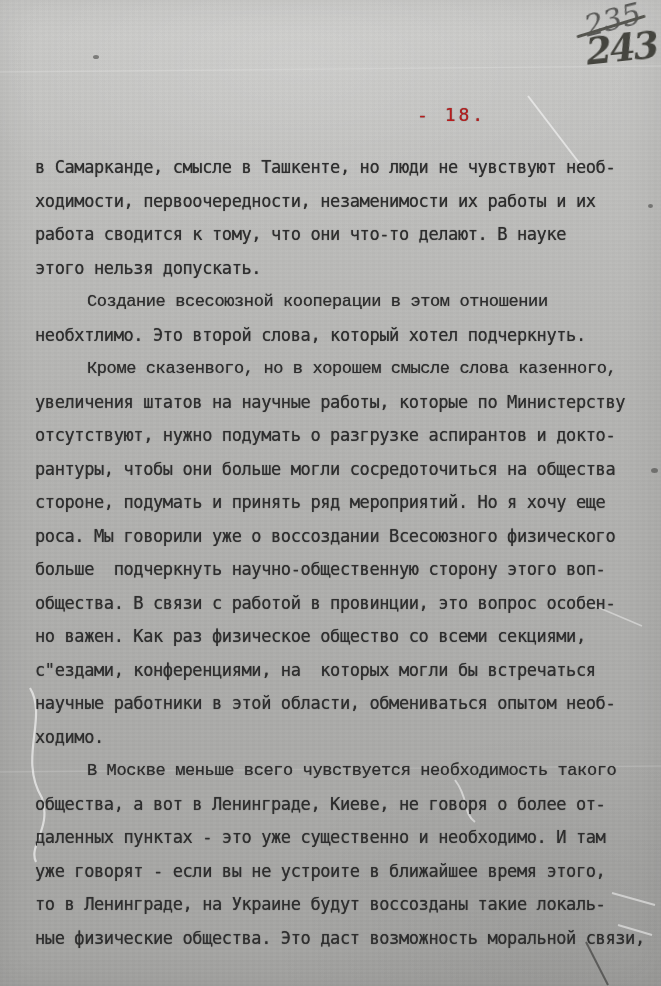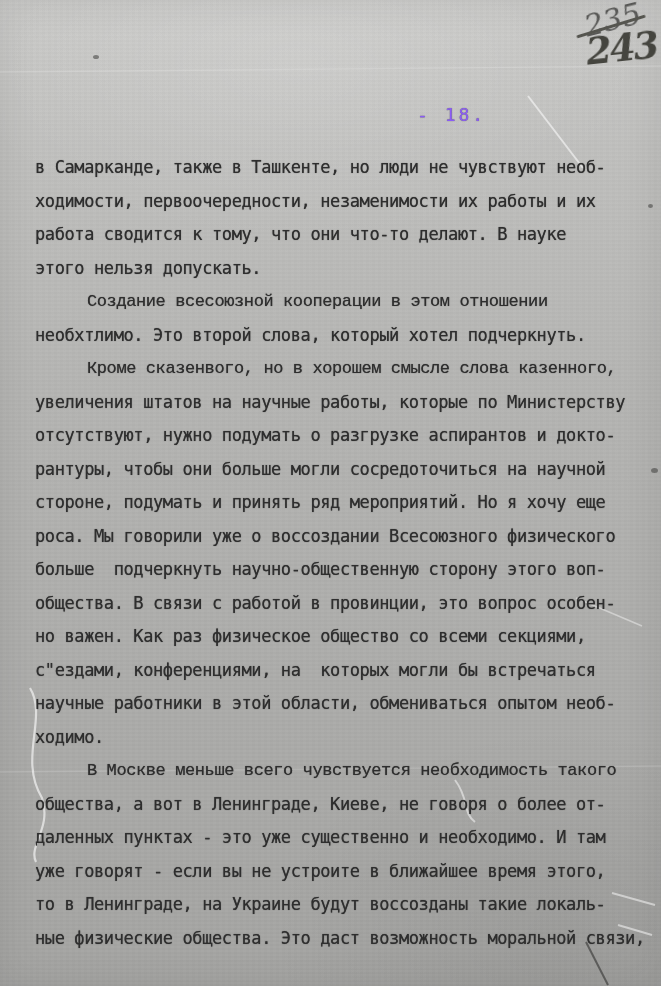--- a/index.html
+++ b/index.html
@@ -18,21 +18,21 @@
     box-shadow: inset 0 0 40px rgba(0,0,0,0.08);
   }
   .grain {
     position: absolute; inset: 0; pointer-events: none;
     background:
       repeating-linear-gradient(0deg, rgba(0,0,0,0.012) 0 2px, rgba(255,255,255,0.012) 2px 4px),
       repeating-linear-gradient(90deg, rgba(0,0,0,0.008) 0 3px, rgba(255,255,255,0.01) 3px 6px);
   }
   .pagenum {
     position: absolute; left: 417px; top: 104px;
-    font-size: 18px; letter-spacing: 3px; color: #8b5cf6;
+    font-size: 18px; letter-spacing: 3px; color: #b91c1c;
     text-shadow: 0 0 1px rgba(20,20,20,0.65);
   }
   .textblock {
     position: absolute; left: 35px; top: 151px; width: 612px;
     font-size: 17px; line-height: 33.5px; letter-spacing: -0.4px;
     color: #2e2e2e;
     text-shadow: 0 0 0.9px rgba(25,25,25,0.72);
     filter: blur(0.22px);
   }
   .line { white-space: pre; height: 33.5px; }
@@ -79,30 +79,30 @@
 <div class="speck" style="left:648px; top:204px; width:5px; height:4px;"></div>
 <div class="speck" style="left:651px; top:468px; width:7px; height:5px;"></div>
 
 <div class="handwriting hw-crossed">235</div>
 <div class="hw-strike"></div>
 <div class="handwriting hw-stamp">243</div>
 
 <div class="pagenum">- 18.</div>
 
 <div class="textblock">
-  <div class="line">в Самарканде, также в Ташкенте, но люди не чувствуют необ-</div>
+  <div class="line">в Самарканде, смысле в Ташкенте, но люди не чувствуют необ-</div>
   <div class="line">ходимости, первоочередности, незаменимости их работы и их</div>
   <div class="line">работа сводится к тому, что они что-то делают. В науке</div>
   <div class="line">этого нельзя допускать.</div>
   <div class="line indent">Создание всесоюзной кооперации в этом отношении</div>
   <div class="line">необхтлимо. Это второй слова, который хотел подчеркнуть.</div>
   <div class="line indent">Кроме сказенвого, но в хорошем смысле слова казенного,</div>
   <div class="line">увеличения штатов на научные работы, которые по Министерству</div>
   <div class="line">отсутствуют, нужно подумать о разгрузке аспирантов и докто-</div>
-  <div class="line">рантуры, чтобы они больше могли сосредоточиться на научной</div>
+  <div class="line">рантуры, чтобы они больше могли сосредоточиться на общества</div>
   <div class="line">стороне, подумать и принять ряд мероприятий. Но я хочу еще</div>
   <div class="line">роса. Мы говорили уже о воссоздании Всесоюзного физического</div>
   <div class="line">больше  подчеркнуть научно-общественную сторону этого воп-</div>
   <div class="line">общества. В связи с работой в провинции, это вопрос особен-</div>
   <div class="line">но важен. Как раз физическое общество со всеми секциями,</div>
   <div class="line">с"ездами, конференциями, на  которых могли бы встречаться</div>
   <div class="line">научные работники в этой области, обмениваться опытом необ-</div>
   <div class="line">ходимо.</div>
   <div class="line indent">В Москве меньше всего чувствуется необходимость такого</div>
   <div class="line">общества, а вот в Ленинграде, Киеве, не говоря о более от-</div>

